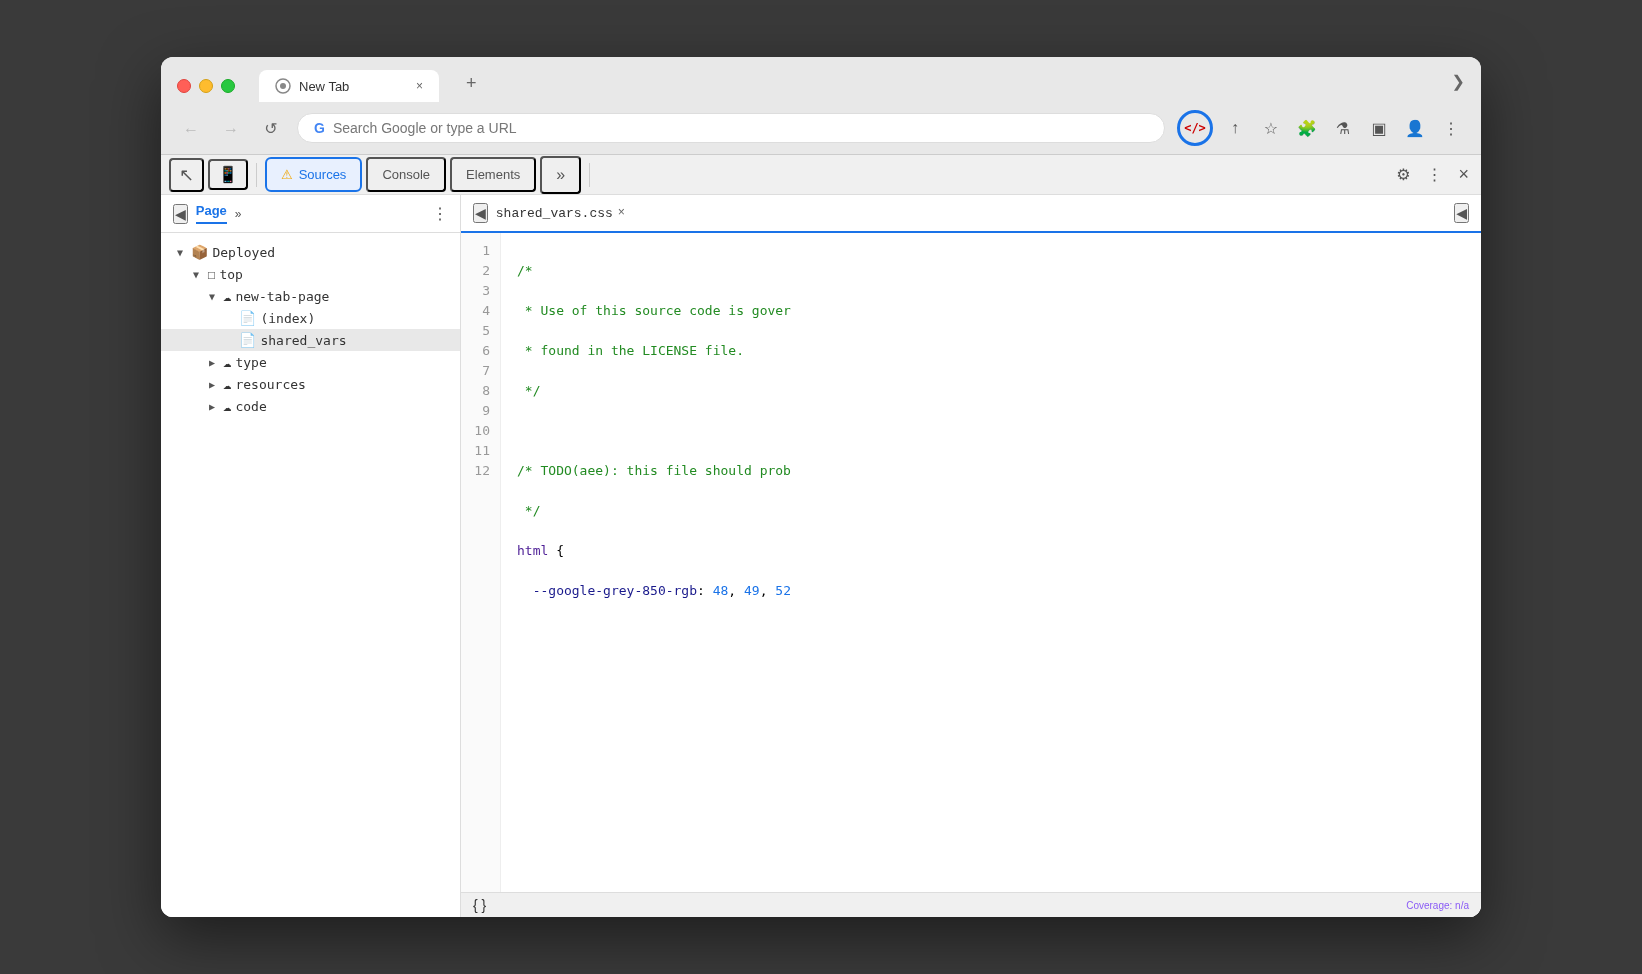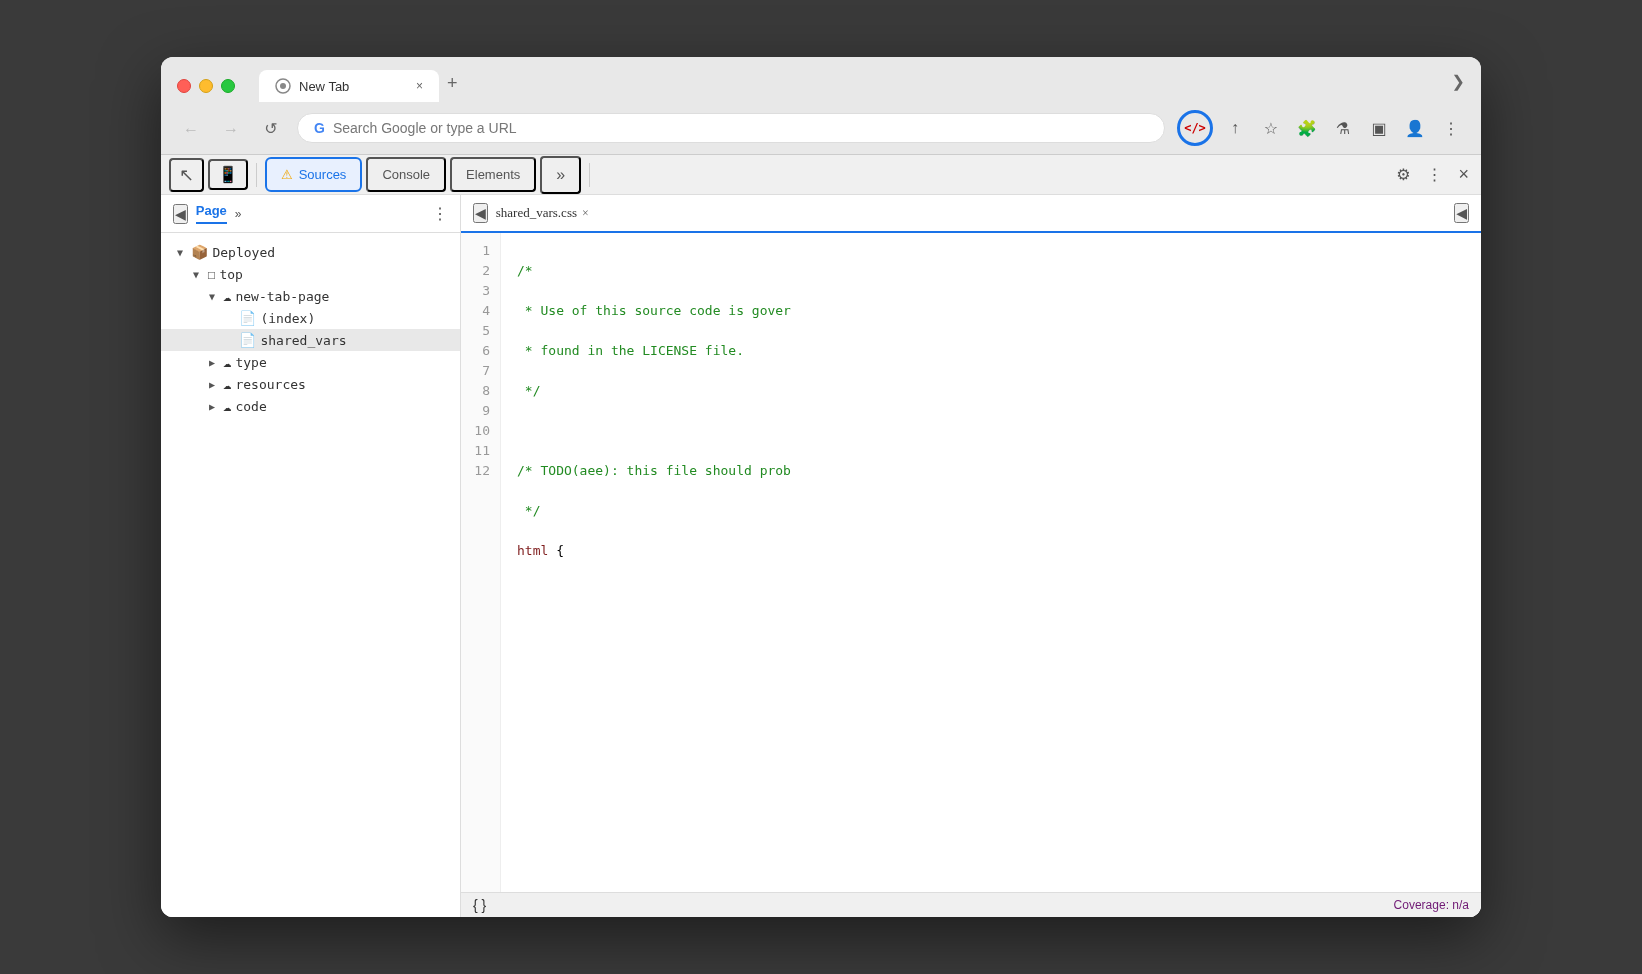--- a/index.html
+++ b/index.html
@@ -39,20 +39,21 @@
       height: 14px;
       border-radius: 50%;
     }
     .tl-red { background: #ff5f57; border: 1px solid #e0443e; }
     .tl-yellow { background: #febc2e; border: 1px solid #d4a017; }
     .tl-green { background: #28c840; border: 1px solid #1aab29; }
     .tab-area {
       display: flex;
       align-items: flex-end;
       margin-left: 8px;
+      gap: 19px;
     }
     .tab {
       background: #ffffff;
       border-radius: 8px 8px 0 0;
       padding: 8px 16px;
       display: flex;
       align-items: center;
       gap: 8px;
       font-size: 13px;
       color: #333;
@@ -281,21 +282,21 @@
       color: #555;
       font-size: 14px;
       cursor: pointer;
     }
     .code-tab {
       display: flex;
       align-items: center;
       gap: 5px;
       font-size: 13px;
       color: #333;
-      font-family: Liberation Serif, serif;
+      font-family: Liberation Mono, monospace;
     }
     .code-tab-close {
       color: #666;
       font-size: 12px;
       cursor: pointer;
     }
     .code-header-right {
       margin-left: auto;
     }
     .code-editor {
@@ -321,43 +322,43 @@
       display: block;
     }
     .code-content {
       flex: 1;
       padding: 8px 0 8px 16px;
       overflow: hidden;
       white-space: pre;
     }
     .code-line { display: block; }
     .code-comment { color: #228b22; }
-    .code-keyword { color: #7f1d1d; }
+    .code-keyword { color: #4c1d95; }
     .code-property { color: #1a1a8c; }
     .code-value-blue { color: #1a73e8; }
     .code-footer {
       display: flex;
       align-items: center;
       justify-content: space-between;
       padding: 4px 12px;
       border-top: 1px solid #ddd;
       background: #f0f0f0;
       font-size: 12px;
       color: #555;
     }
     .pretty-print-btn {
       background: none;
       border: none;
       font-size: 14px;
       color: #333;
       cursor: pointer;
     }
     .coverage-text {
-      font-size: 12px;
-      color: #701a75;
+      font-size: 10px;
+      color: #8b5cf6;
     }
   </style>
 </head>
 <body>
 
 <div class="browser-window">
 
   <div class="title-bar">
     <div class="traffic-lights">
       <div class="traffic-light tl-red"></div>
@@ -569,20 +570,21 @@
           </div>
           <div class="code-content">
 <span class="code-line code-comment">/*</span>
 <span class="code-line code-comment"> * Use of this source code is gover</span>
 <span class="code-line code-comment"> * found in the LICENSE file.</span>
 <span class="code-line code-comment"> */</span>
 <span class="code-line"> </span>
 <span class="code-line code-comment">/* TODO(aee): this file should prob</span>
 <span class="code-line code-comment"> */</span>
 <span class="code-line"><span class="code-keyword">html</span> {</span>
+<span class="code-line">  <span class="code-property">--google-grey-850-rgb</span>: <span class="code-value-blue">48</span>, <span class="code-value-blue">49</span>, <span class="code-value-blue">52</span></span>
           </div>
         </div>
         <div class="code-footer">
           <button class="pretty-print-btn">
             <span>{ }</span>
           </button>
           <span class="coverage-text">Coverage: n/a</span>
         </div>
       </div>
     </div>

